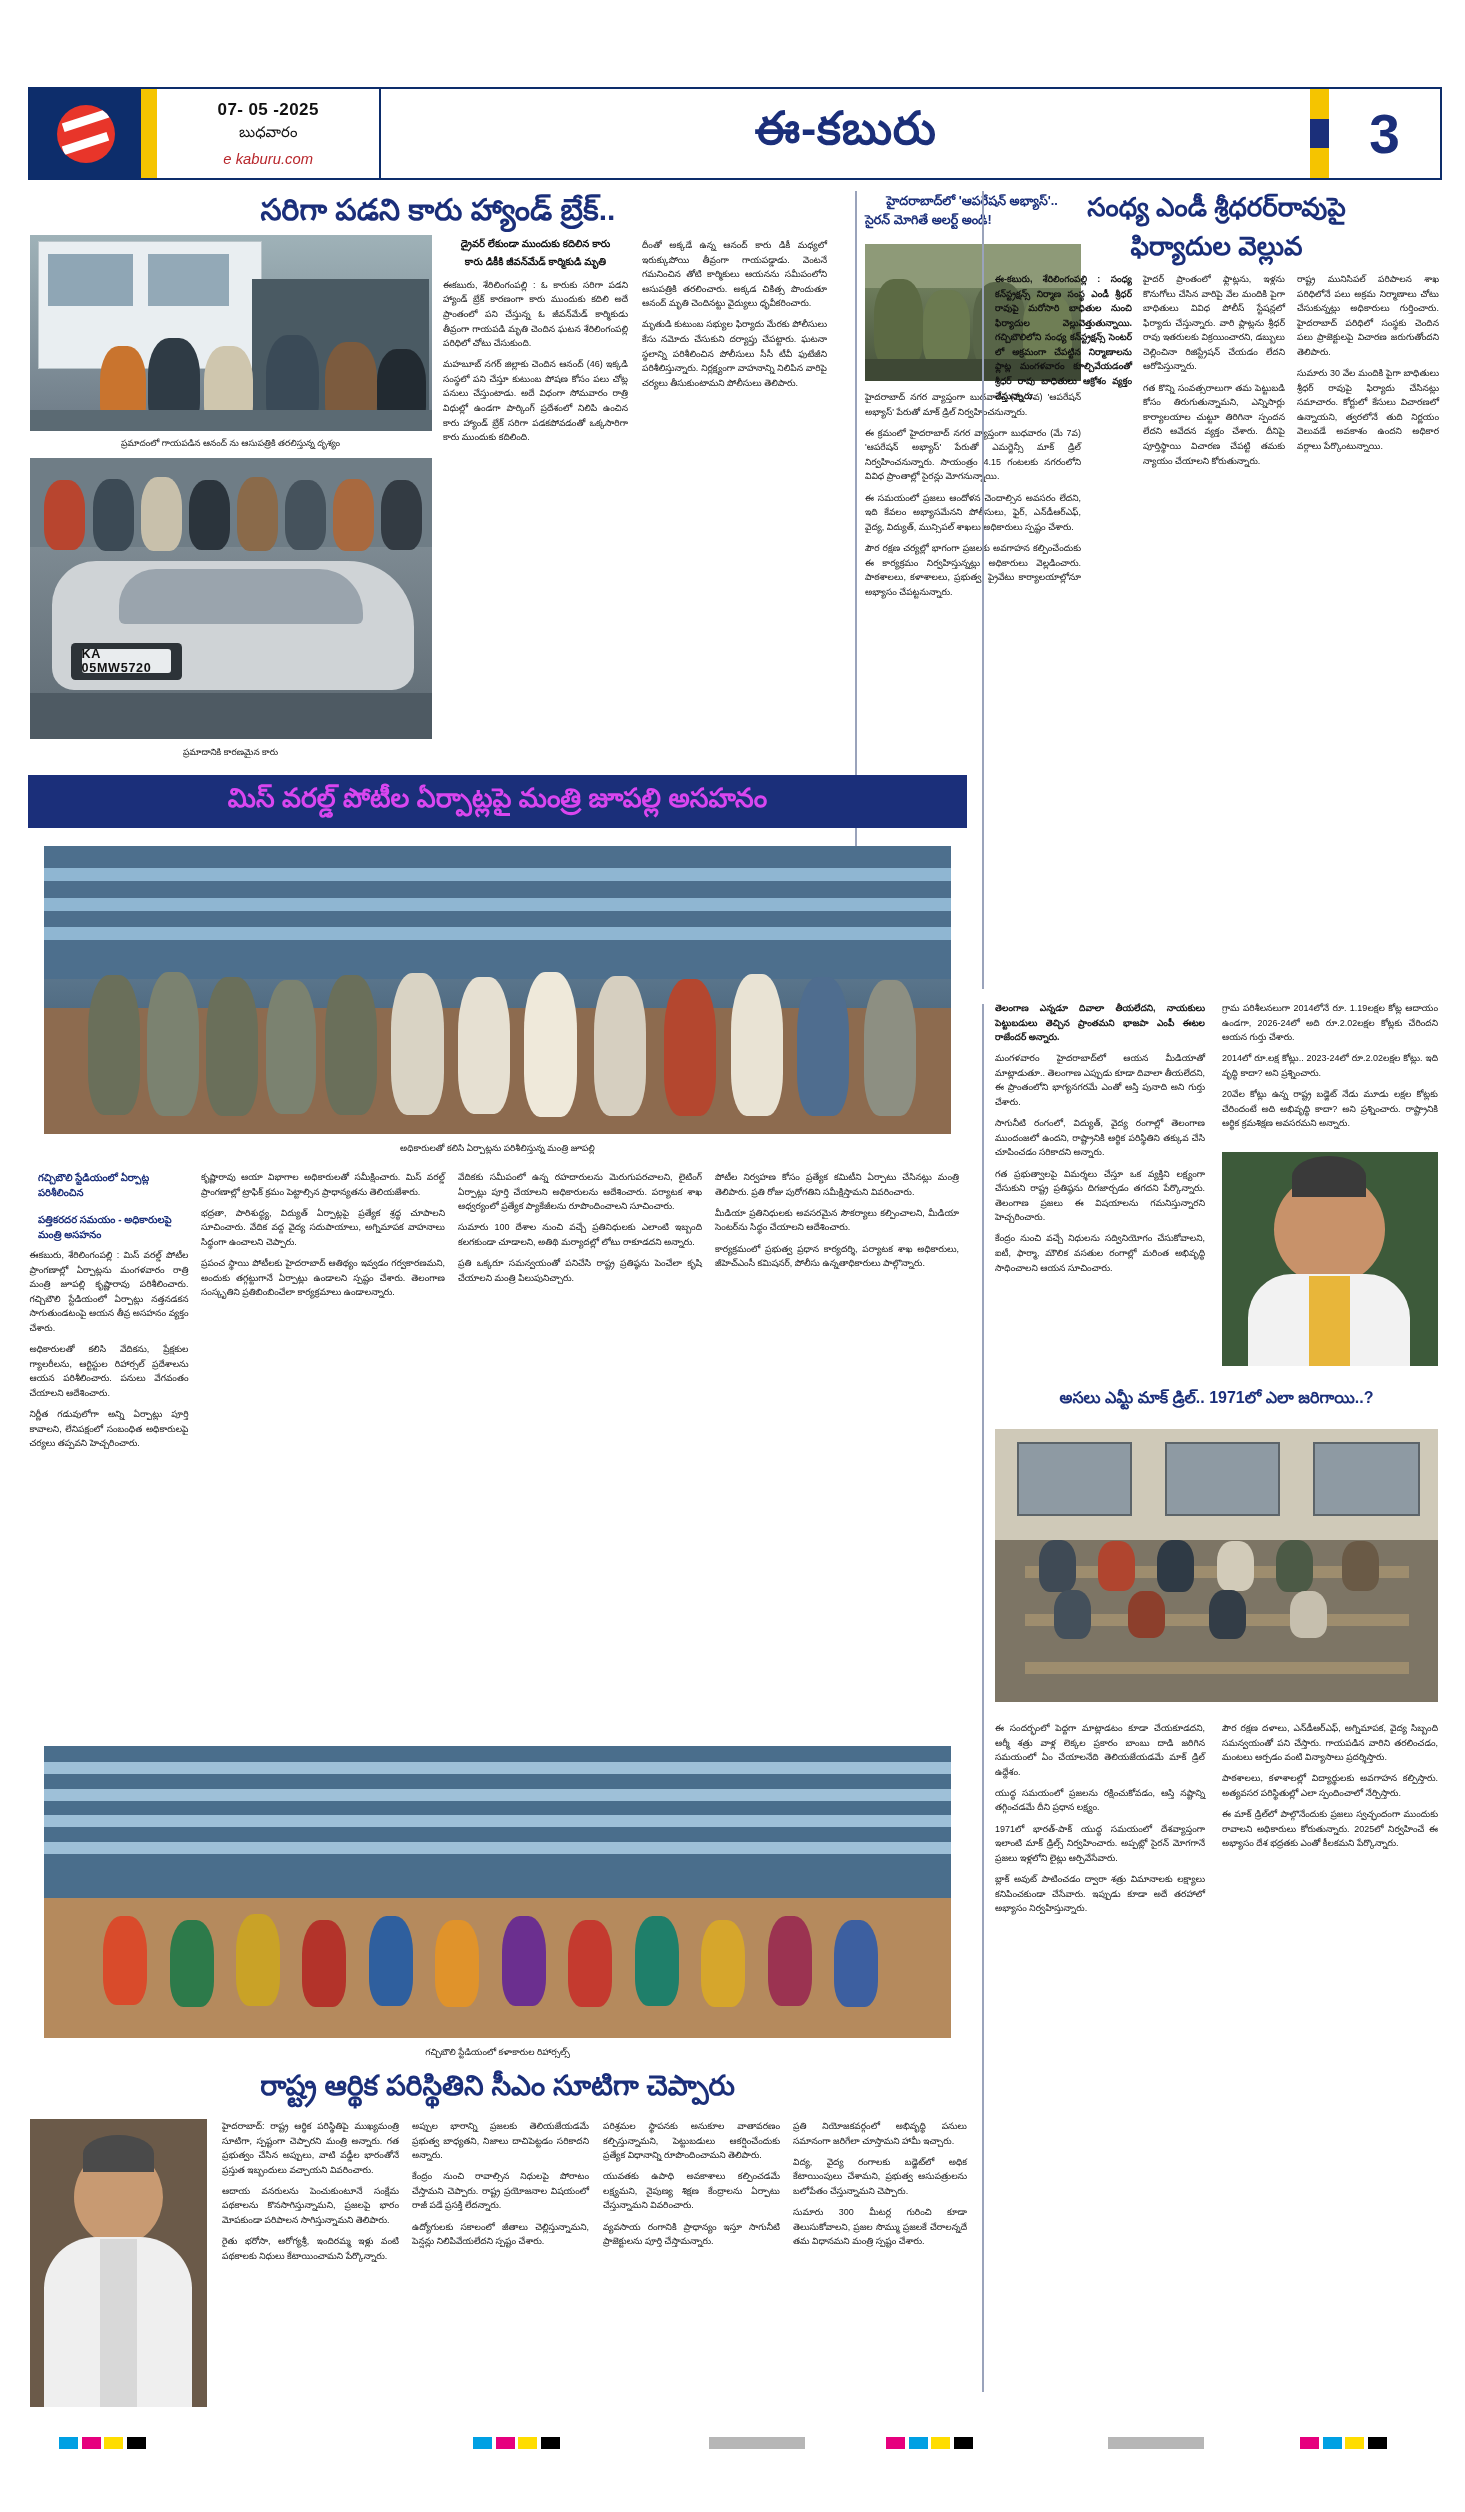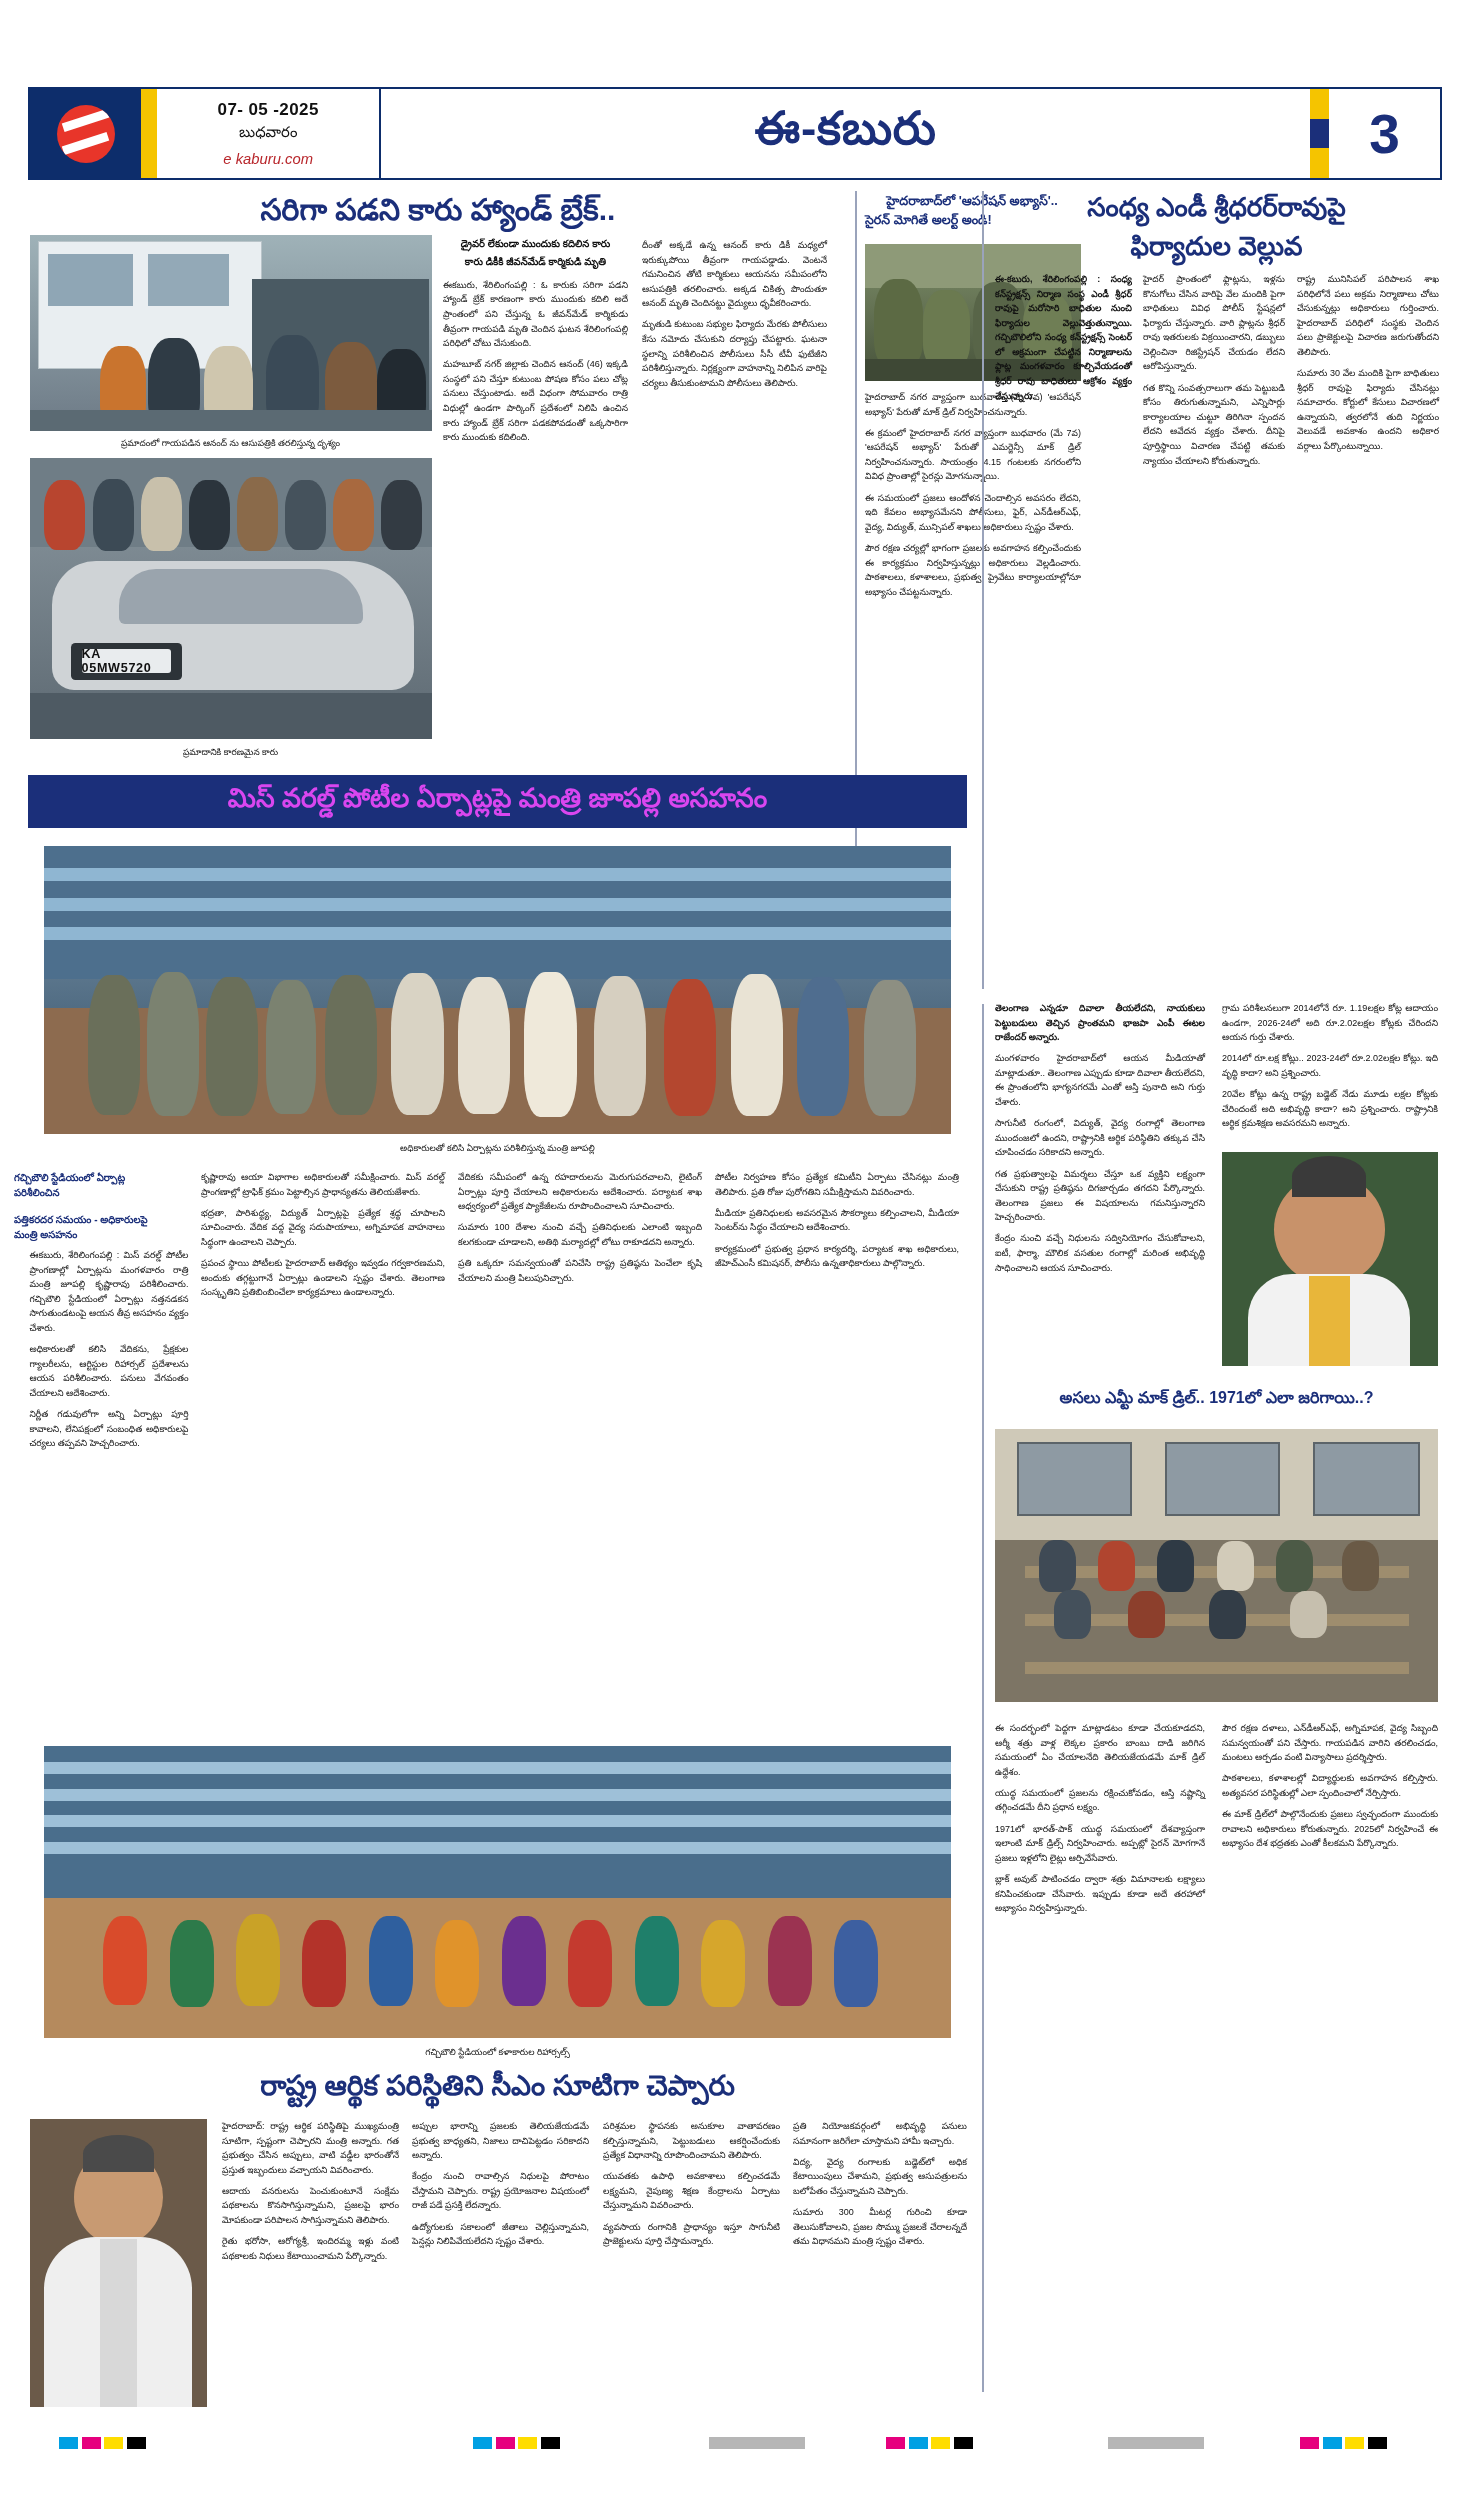--- a/index.html
+++ b/index.html
@@ -244,21 +244,21 @@
     <div class="blob" style="left:414px;top:131px;width:52px;height:137px;background:#e6e0d2;"></div>
     <div class="blob" style="left:480px;top:126px;width:53px;height:145px;background:#efe9da;"></div>
     <div class="blob" style="left:550px;top:130px;width:52px;height:140px;background:#d6cfc0;"></div>
     <div class="blob" style="left:620px;top:133px;width:52px;height:137px;background:#b4472f;"></div>
     <div class="blob" style="left:687px;top:128px;width:52px;height:142px;background:#e9e3d4;"></div>
     <div class="blob" style="left:753px;top:131px;width:52px;height:139px;background:#4f6d8f;"></div>
     <div class="blob" style="left:820px;top:134px;width:52px;height:136px;background:#8d8f82;"></div>
   </div>
   <div class="capt" style="position:absolute;left:44px;top:1139px;width:907px;">అధికారులతో కలిసి ఏర్పాట్లను పరిశీలిస్తున్న మంత్రి జూపల్లి</div>
 
-  <div class="col" style="left:14px;top:1170px;width:159px;">
+  <div class="col" style="left:38px;top:1170px;width:159px;">
     <div style="font-size:10px;font-weight:bold;color:#1b2f7a;line-height:1.5;">గచ్చిబౌలి స్టేడియంలో ఏర్పాట్ల పరిశీలించిన</div>
     <div style="font-size:10px;font-weight:bold;color:#1b2f7a;line-height:1.5;margin-top:11.8px;">పత్తికరదర సమయం - అధికారులపై మంత్రి అసహనం</div>
   </div>
 
   <div class="col" style="left:29.5px;top:1248px;width:159px;">
     <div class="tx">
       <p>ఈకబురు, శేరిలింగంపల్లి : మిస్ వరల్డ్ పోటీల ప్రాంగణాల్లో ఏర్పాట్లను మంగళవారం రాత్రి మంత్రి జూపల్లి కృష్ణారావు పరిశీలించారు. గచ్చిబౌలి స్టేడియంలో ఏర్పాట్లు నత్తనడకన సాగుతుండటంపై ఆయన తీవ్ర అసహనం వ్యక్తం చేశారు.</p>
       <p>అధికారులతో కలిసి వేదికను, ప్రేక్షకుల గ్యాలరీలను, ఆర్టిస్టుల రిహార్సల్ ప్రదేశాలను ఆయన పరిశీలించారు. పనులు వేగవంతం చేయాలని ఆదేశించారు.</p>
       <p>నిర్ణీత గడువులోగా అన్ని ఏర్పాట్లు పూర్తి కావాలని, లేనిపక్షంలో సంబంధిత అధికారులపై చర్యలు తప్పవని హెచ్చరించారు.</p>
     </div>

